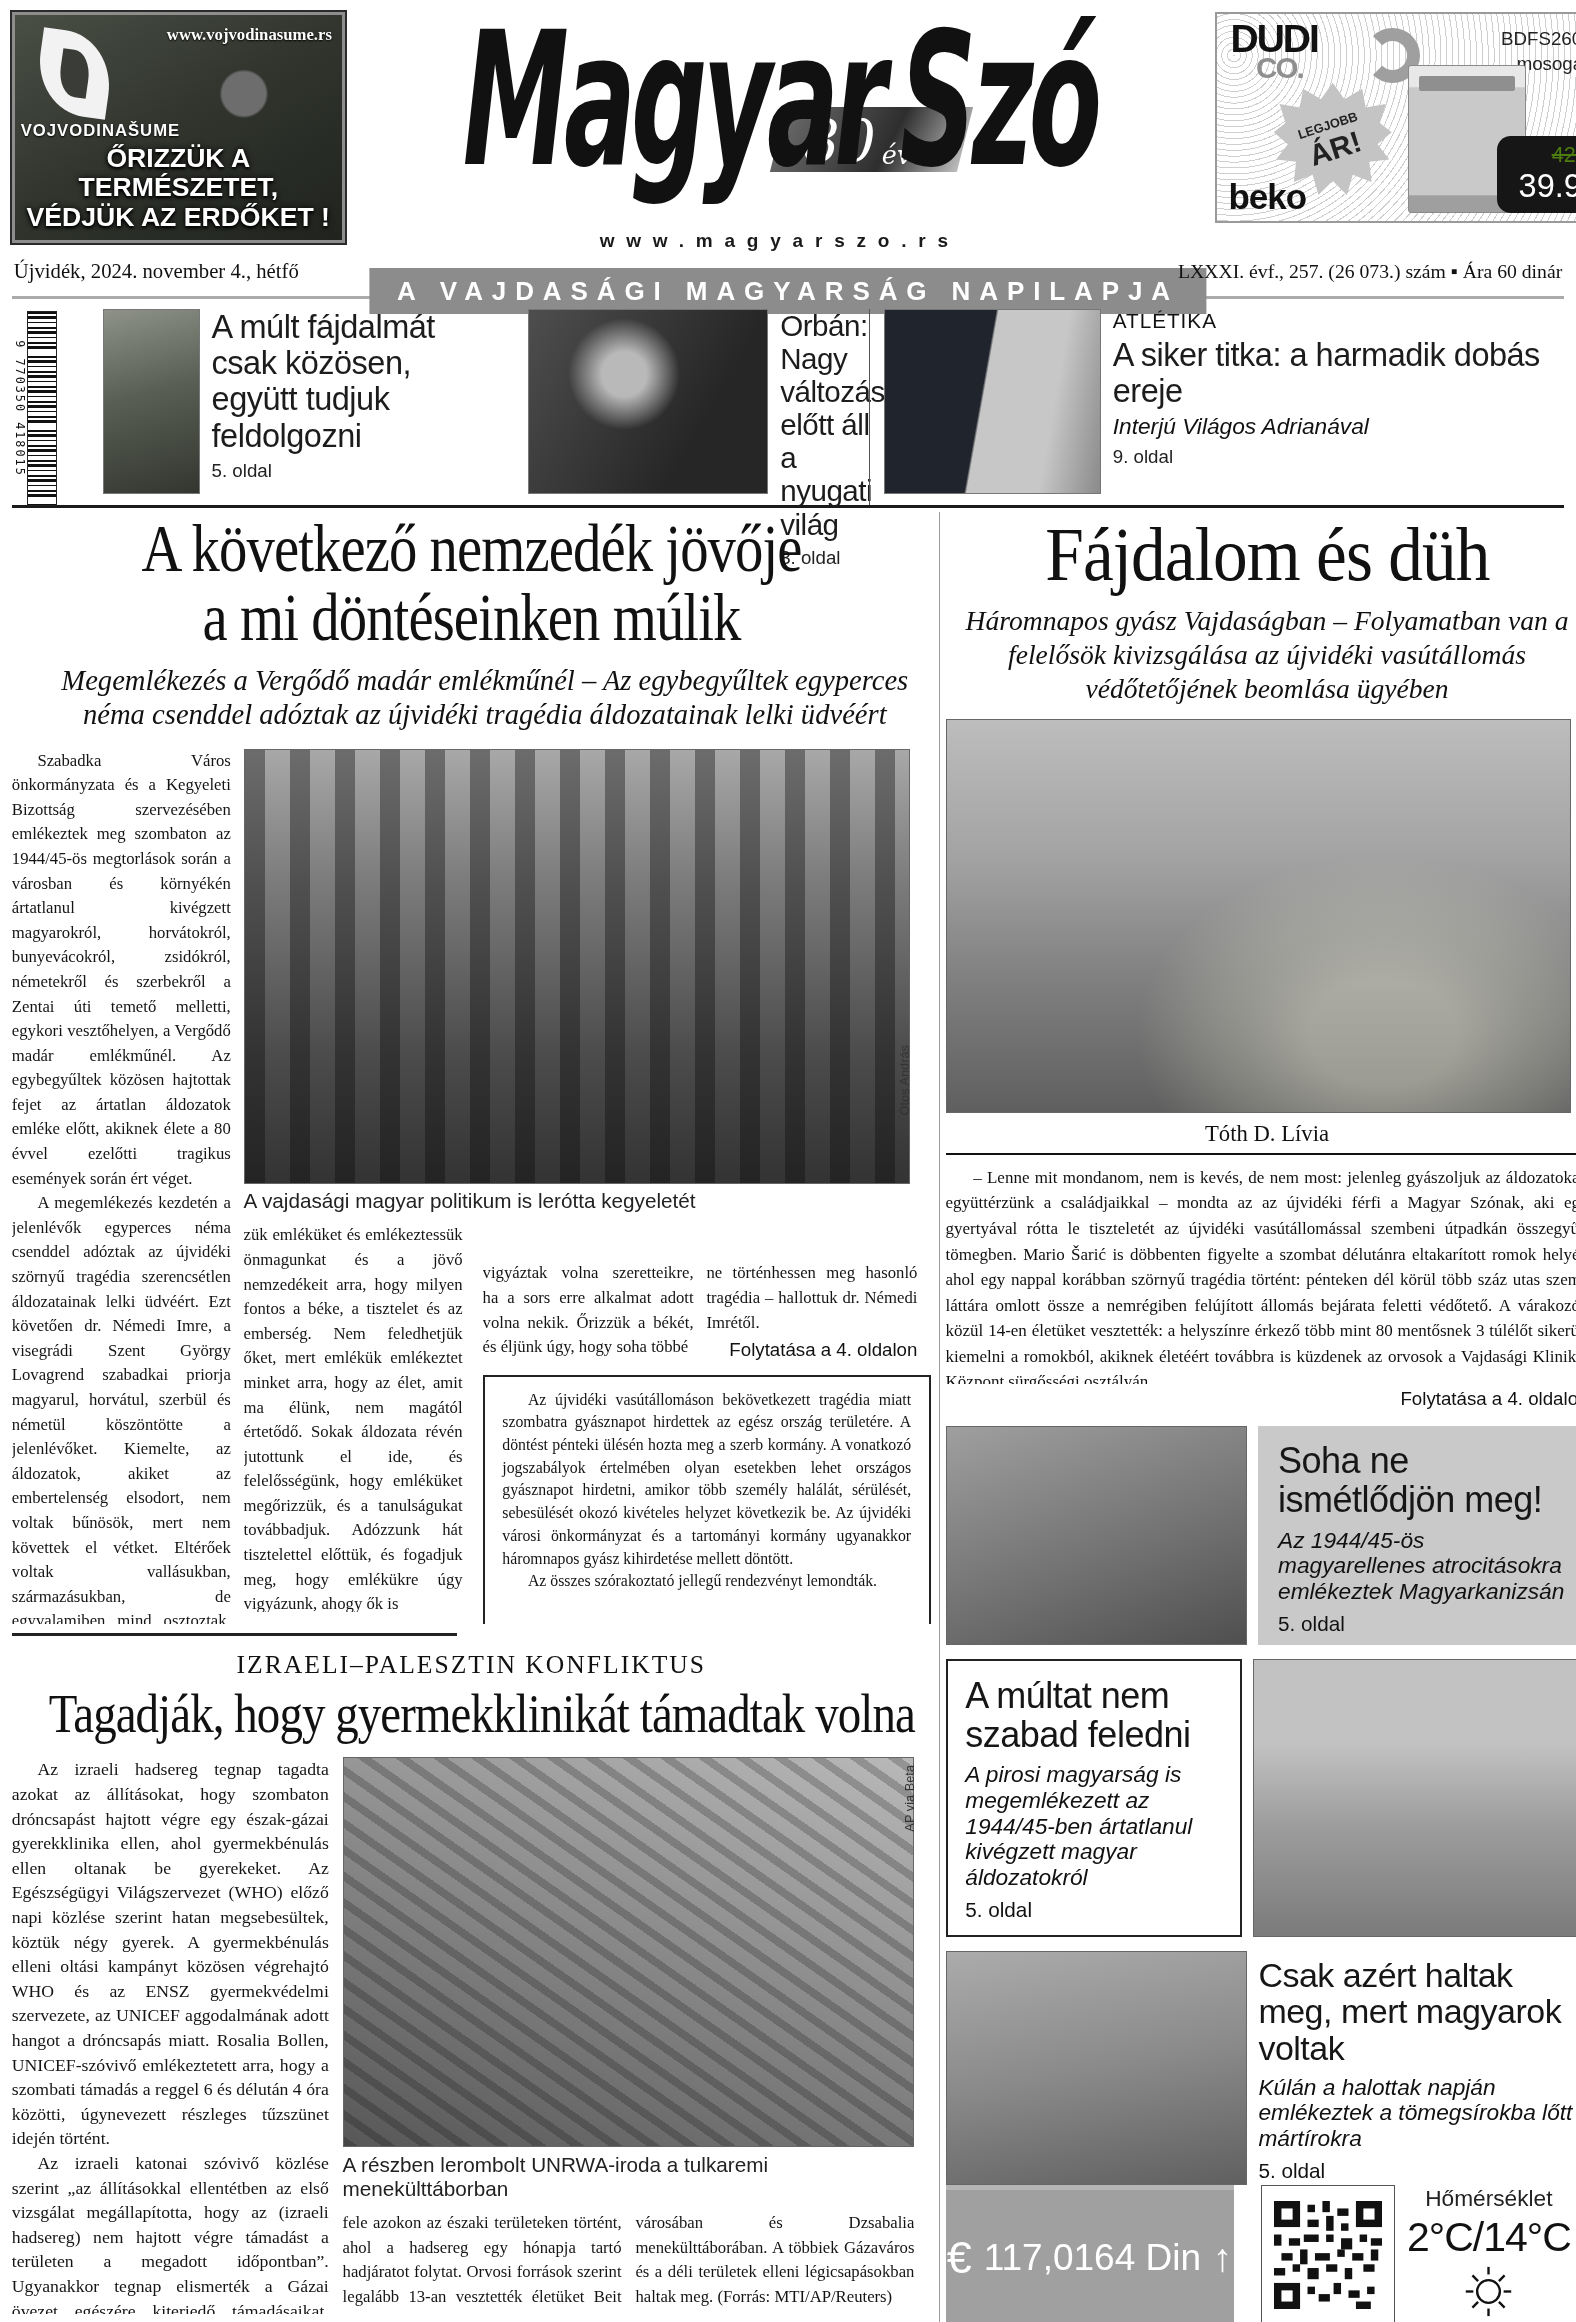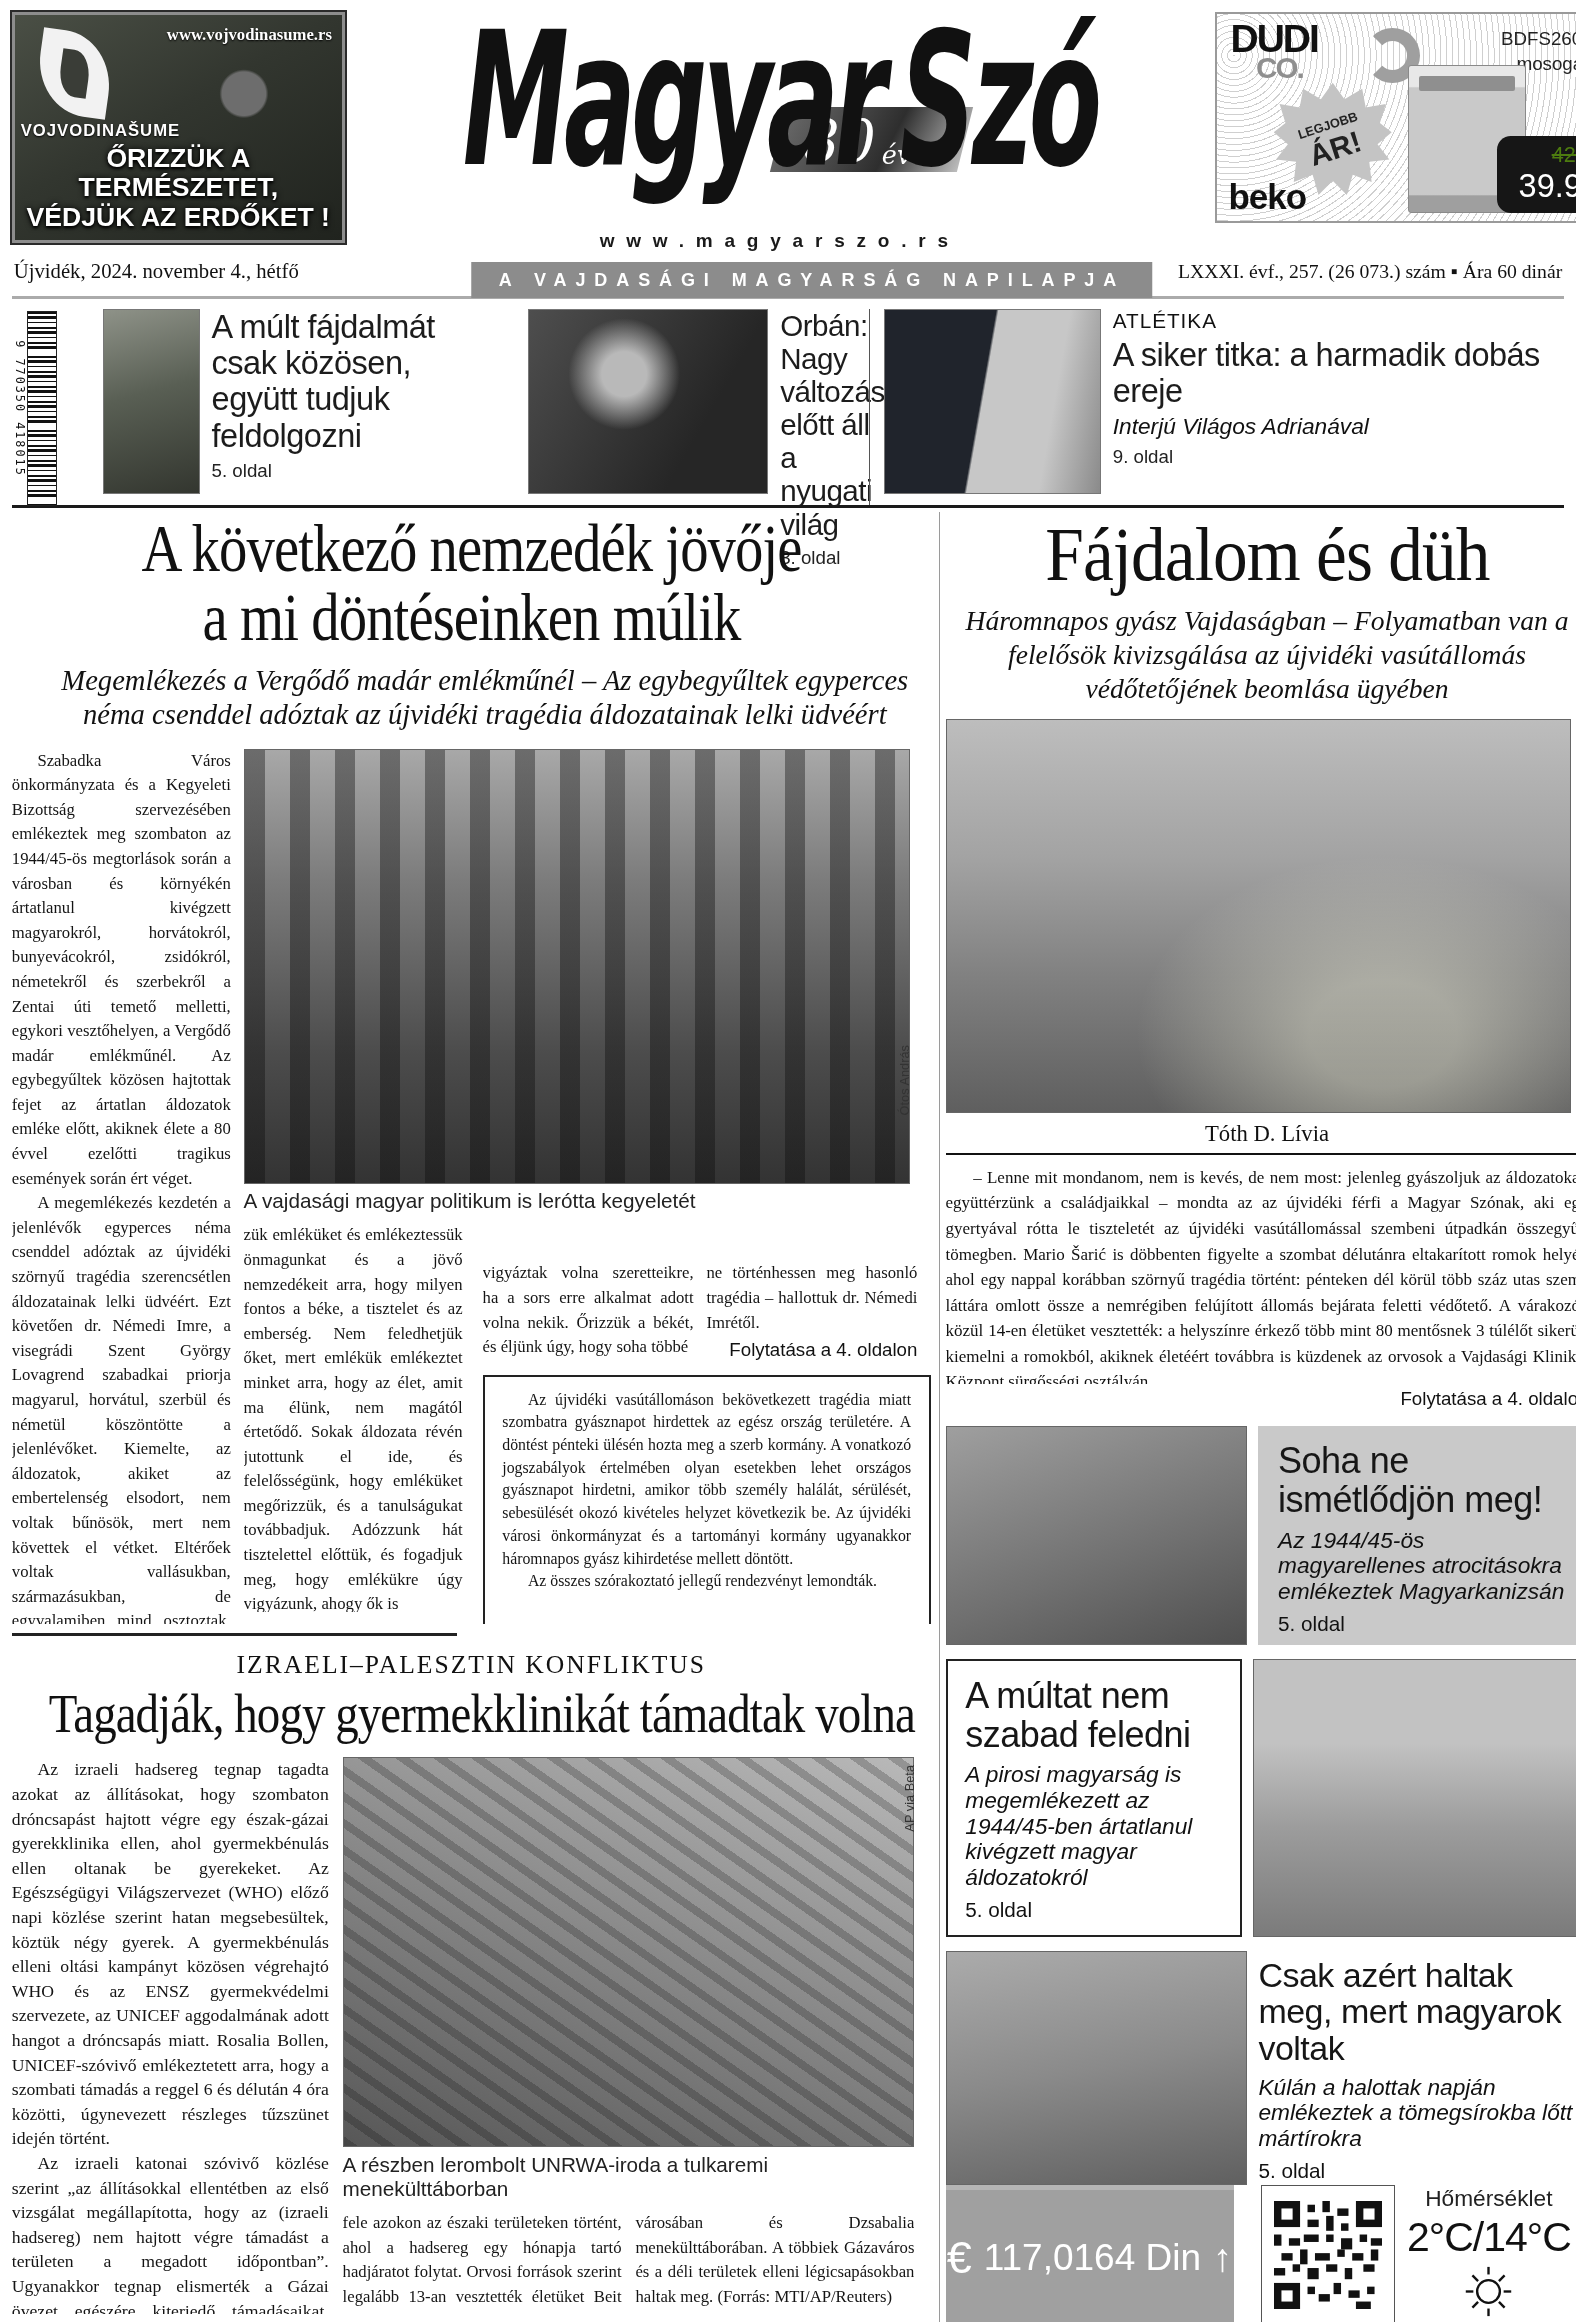--- a/index.html
+++ b/index.html
@@ -60,23 +60,23 @@
   .beko { position:absolute; bottom:3.9px; left:11.8px; font-weight:bold; font-size:35px; letter-spacing:-1px; color:#111; }
   .pricetag { position:absolute; bottom:7.9px; right:9.9px; background:#161616; color:#fff; border-radius:13.8px 23.6px 13.8px 13.8px;
     padding:5.9px 13.8px 7.9px 21.7px; text-align:right; }
   .pricetag .old { display:block; font-size:21.7px; text-decoration:line-through; color:#4d7c0f; }
   .pricetag .new { display:block; font-size:32.5px; }
 
   
   .dateline { height:49px; position:relative; border-bottom:3.9px solid #ababab; margin-top:2px; }
   .dateline .date { position:absolute; left:2px; top:9.9px; font-size:20.7px; }
   .dateline .issue { position:absolute; right:2px; top:9.9px; font-size:19.7px; }
-  .nameplate-banner { position:absolute; left:50%; transform:translateX(-50%); top:12px; background:#8c8c8c; color:#fff;
-    font-family:"Liberation Sans",sans-serif; font-size:18px; letter-spacing:8.9px; font-weight:bold;
-    padding:7.9px 27.6px 6.9px 27.6px; white-space:nowrap;margin-left:24px; }
+  .nameplate-banner { position:absolute; left:50%; transform:translateX(-50%); top:18px; background:#8c8c8c; color:#fff;
+    font-family:"Liberation Sans",sans-serif; font-size:26px; letter-spacing:8.9px; font-weight:bold;
+    padding:7.9px 27.6px 6.9px 27.6px; white-space:nowrap; }
 
   
   .teasers { height:209px; border-bottom:3px solid #1a1a1a; display:flex; position:relative; padding-top:9.9px; }
   .barcode-wrap { position:absolute; left:0; top:11.8px; width:45px; height:195px; }
   .barcode-inner { position:absolute; left:45px; top:0; width:195px; height:45px; transform:rotate(90deg); transform-origin:0 0; }
   .barcode-stripes { height:29.6px; background:repeating-linear-gradient(90deg,#111 0 2px,#fff 2px 3.9px,#111 3.9px 6.9px,#fff 6.9px 9.9px,#111 9.9px 10.8px,#fff 10.8px 14.8px); border:1px solid #222;}
   .barcode-num { font-family:"DejaVu Sans Mono",monospace; font-size:11.8px; text-align:center; letter-spacing:2px;}
   .teaser { display:flex; gap:11.8px; }
   .t1 { margin-left:91px; width:402px; }
   .t2 { margin-left:23.6px; width:325px; }

